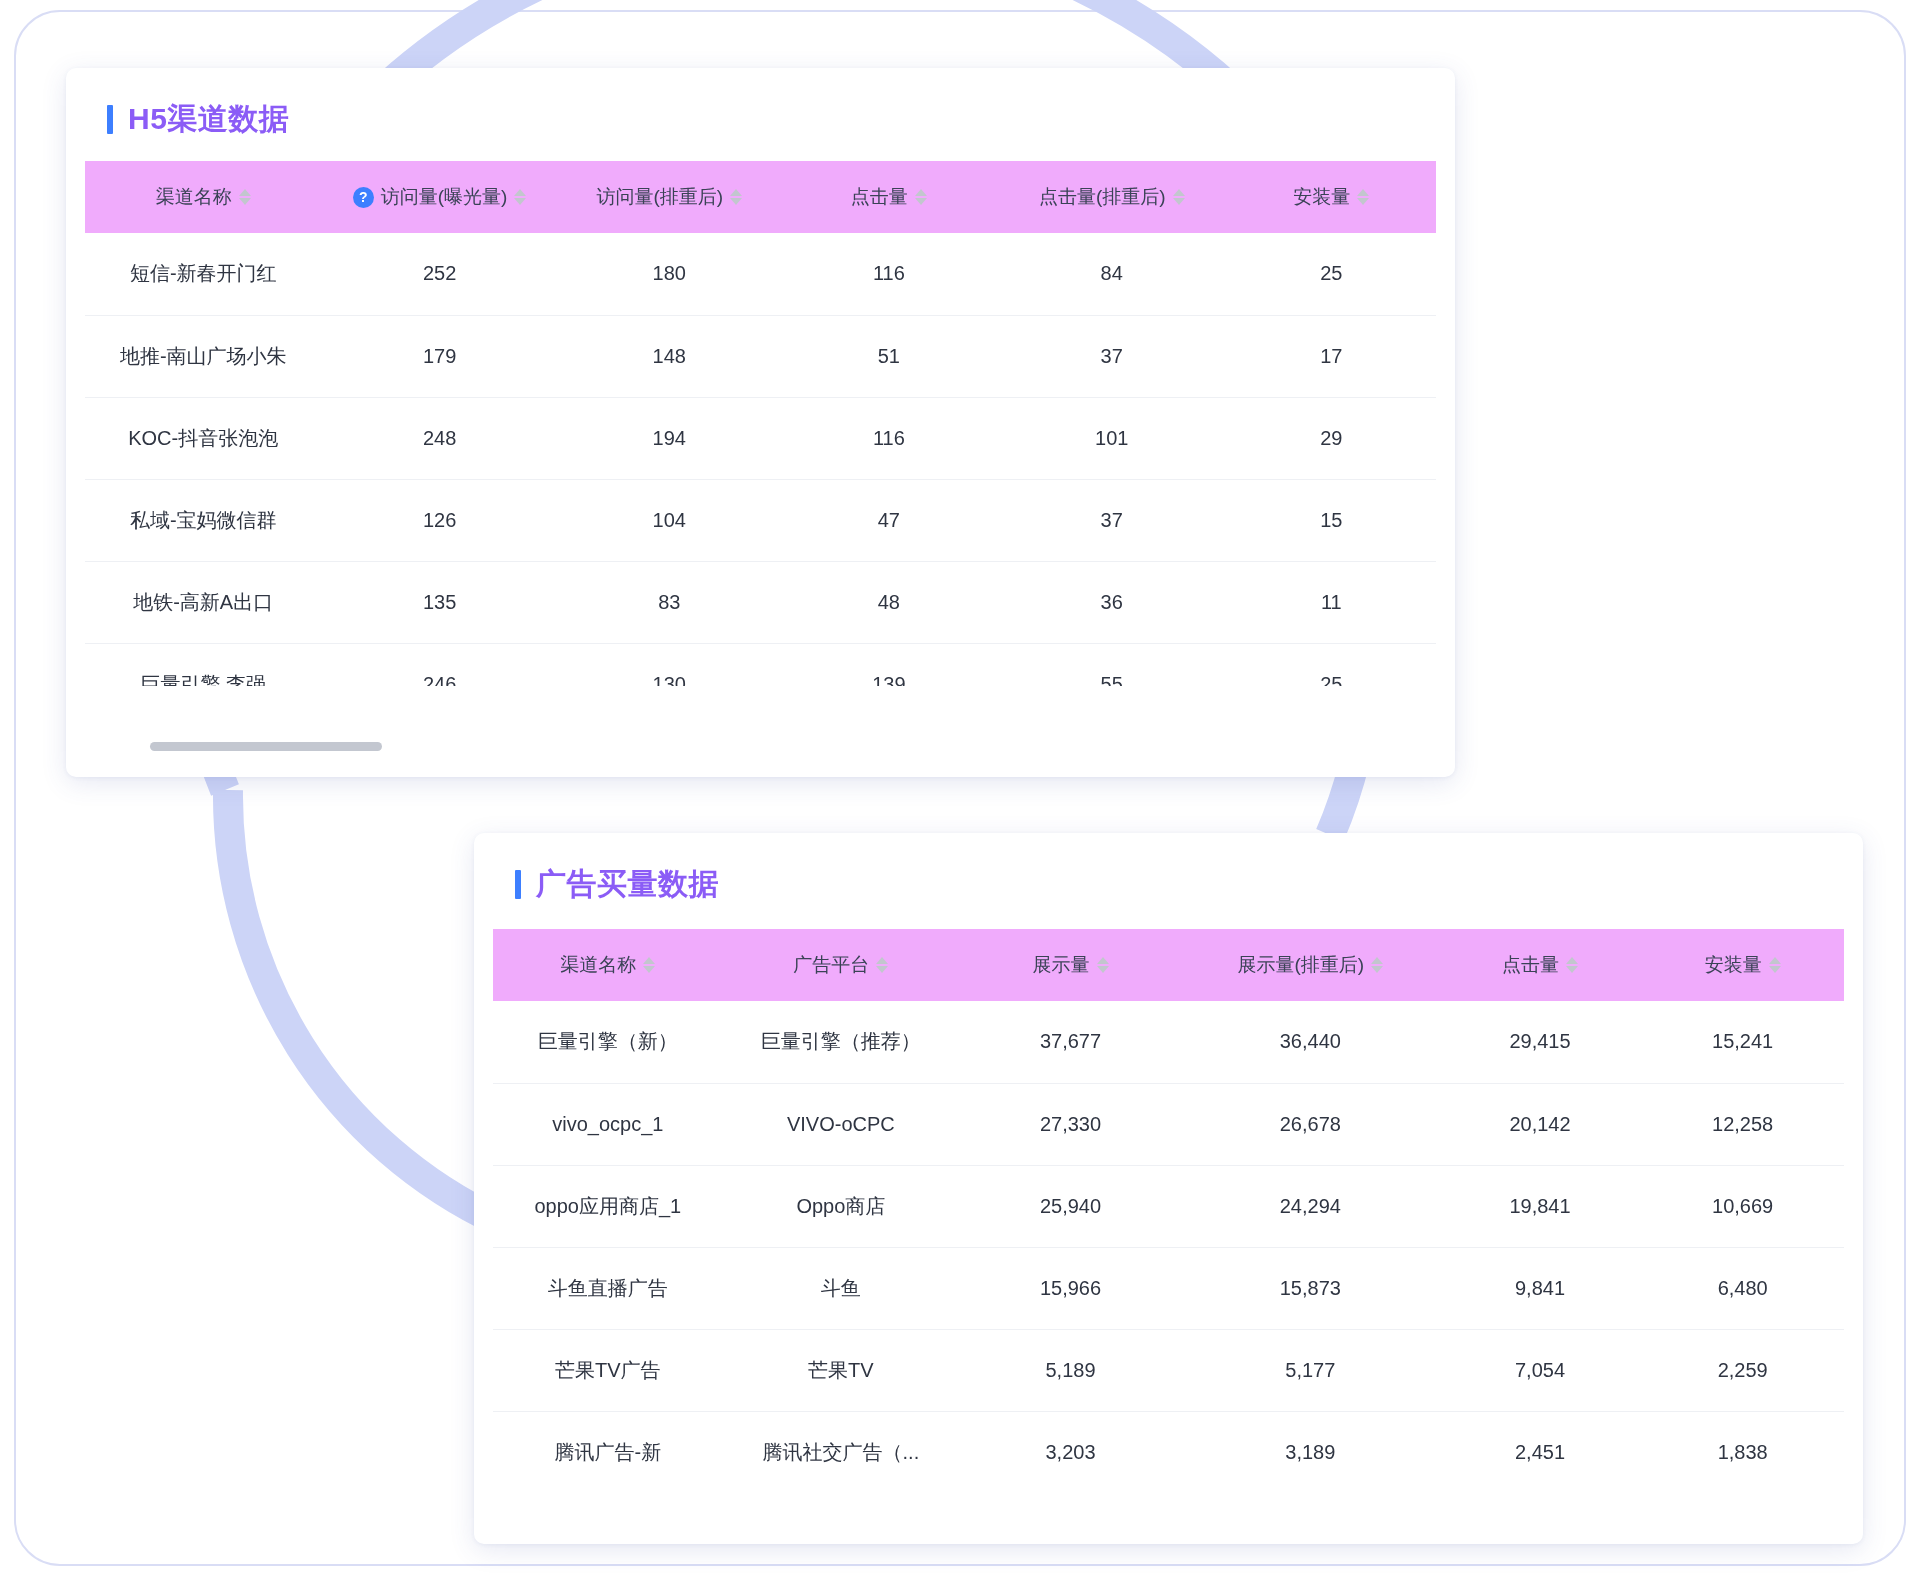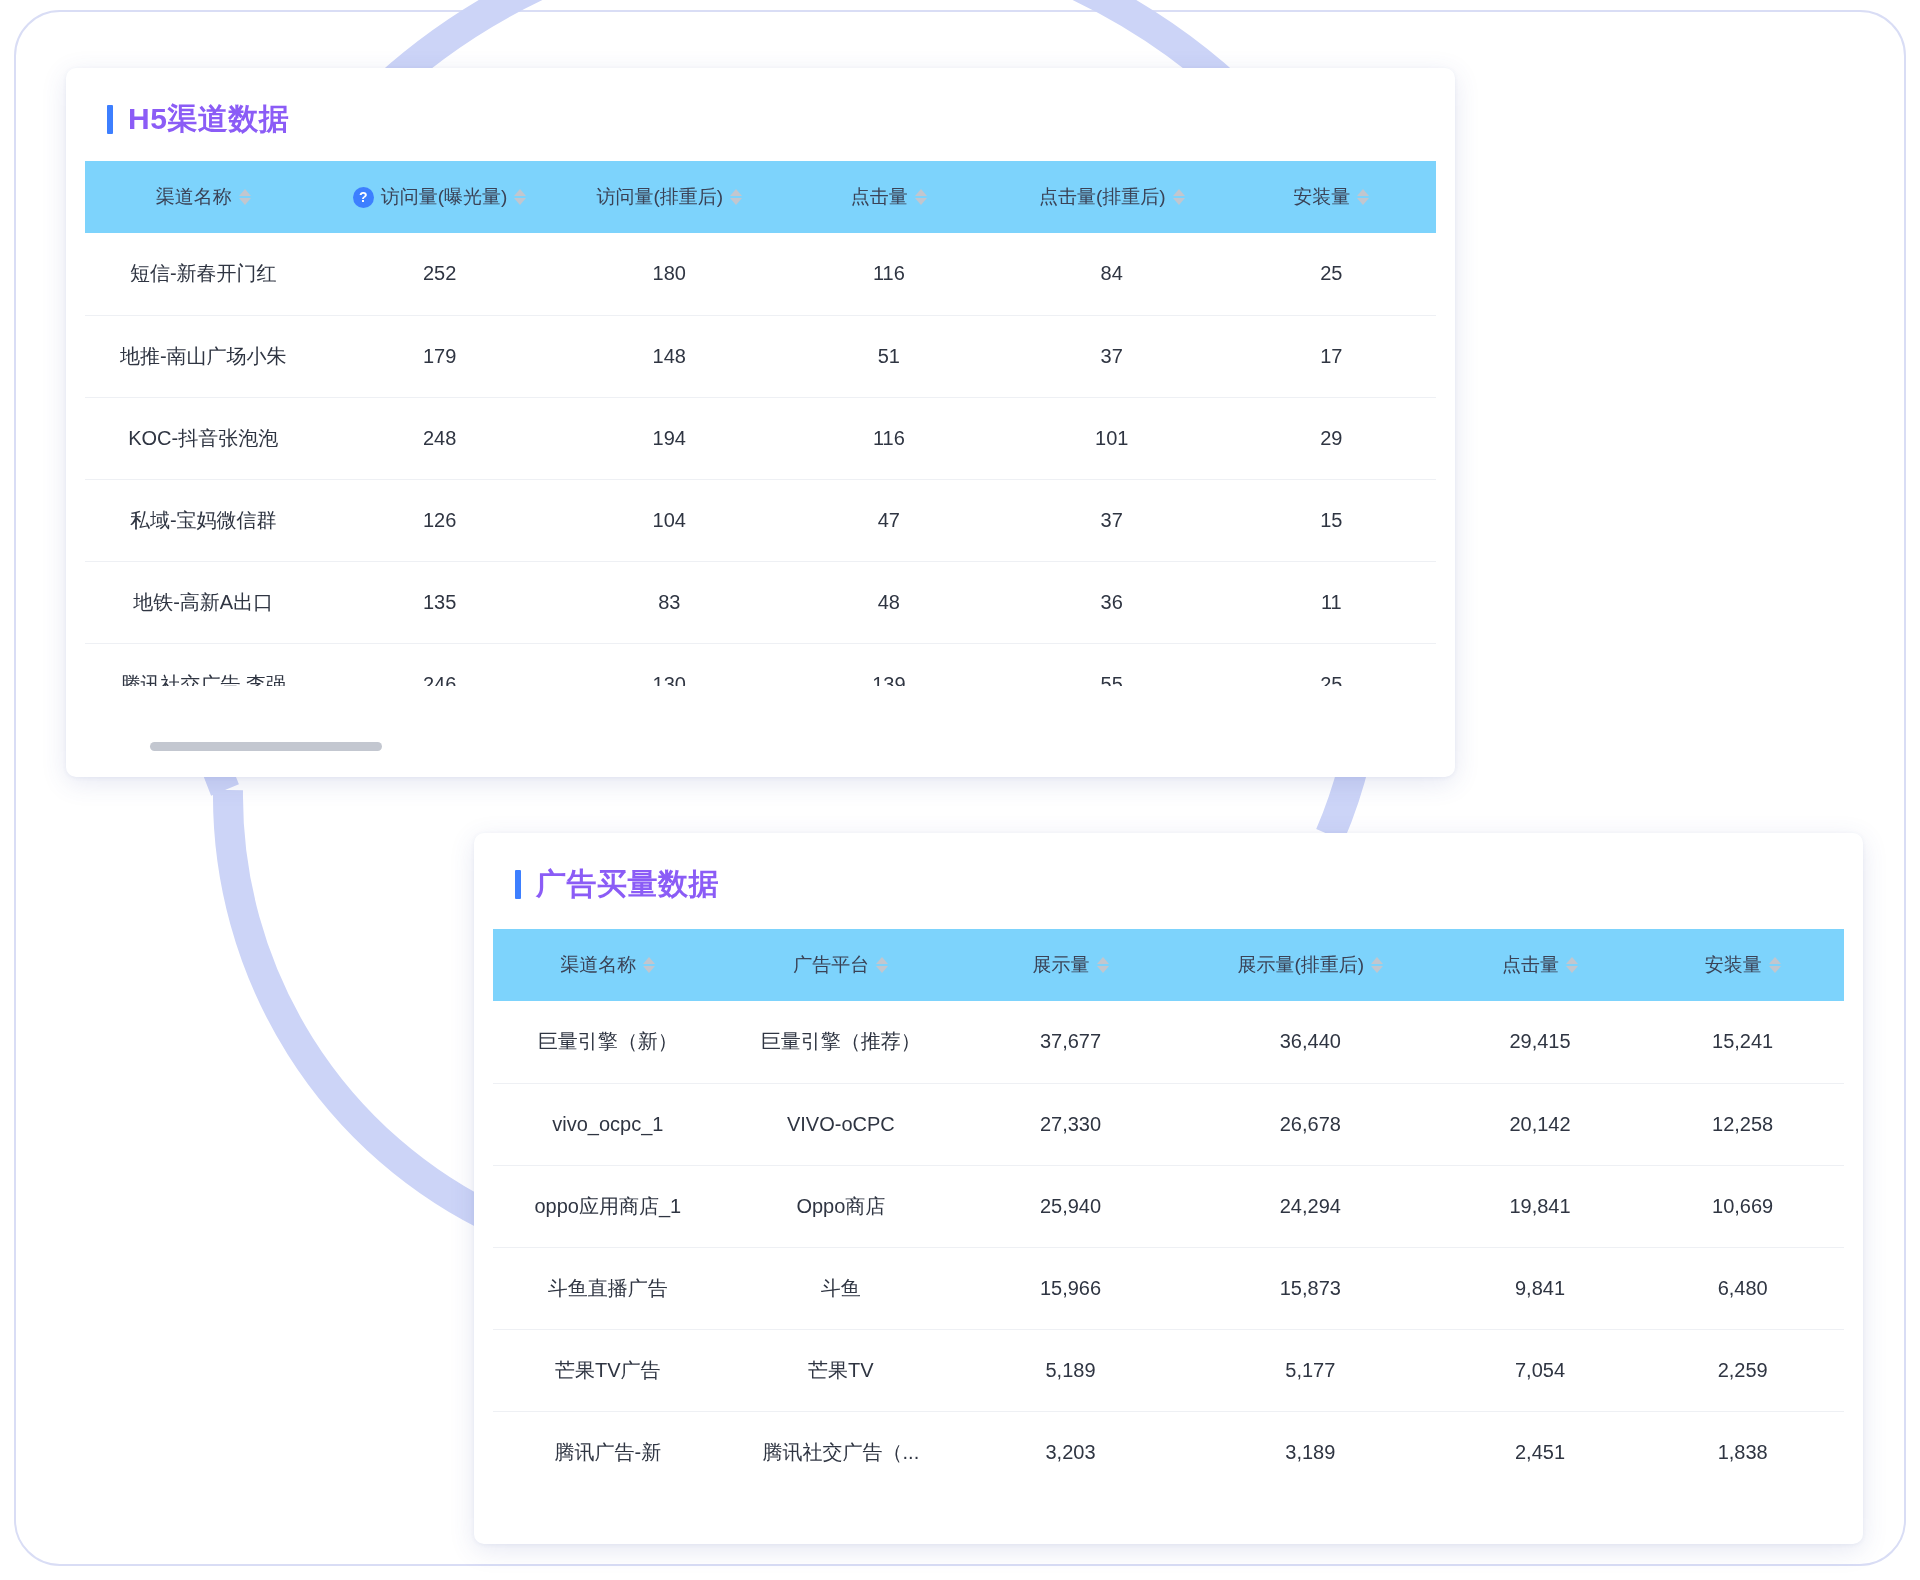--- a/index.html
+++ b/index.html
@@ -95,21 +95,21 @@
   .h5-table-wrap { margin-top: 21px; }
   .ad-table-wrap { margin-top: 24px; }
 
   table {
     border-collapse: collapse;
     width: 100%;
     table-layout: fixed;
   }
 
   thead th {
-    background: #7dd3fc;
+    background: #f0abfc;
     font-size: 19px;
     font-weight: 400;
     color: #3a4256;
     height: 72px;
     vertical-align: middle;
     white-space: nowrap;
     padding: 0;
   }
 
   .th-inner {
@@ -322,21 +322,21 @@
             </tr>
             <tr>
               <td>地铁-高新A出口</td>
               <td>135</td>
               <td>83</td>
               <td>48</td>
               <td>36</td>
               <td>11</td>
             </tr>
             <tr>
-              <td>腾讯社交广告 李强</td>
+              <td>巨量引擎 李强</td>
               <td>246</td>
               <td>130</td>
               <td>139</td>
               <td>55</td>
               <td>25</td>
             </tr>
           </tbody>
         </table>
       </div>
     </div>

